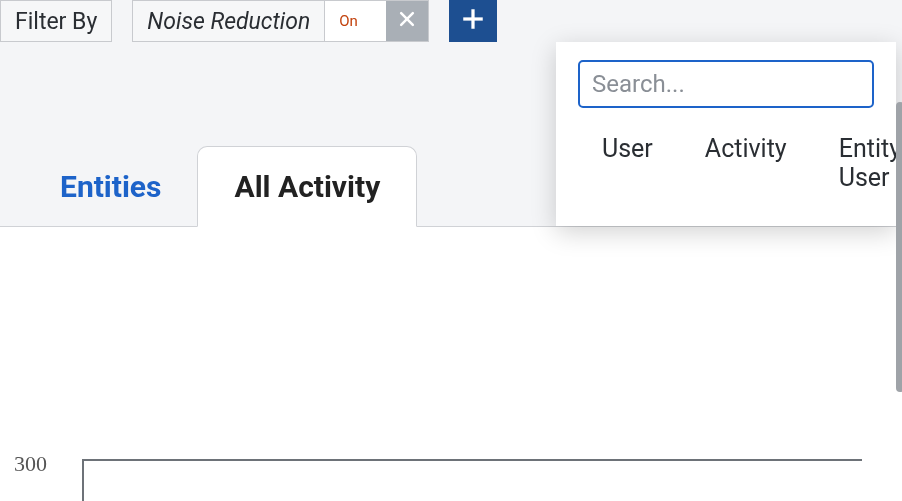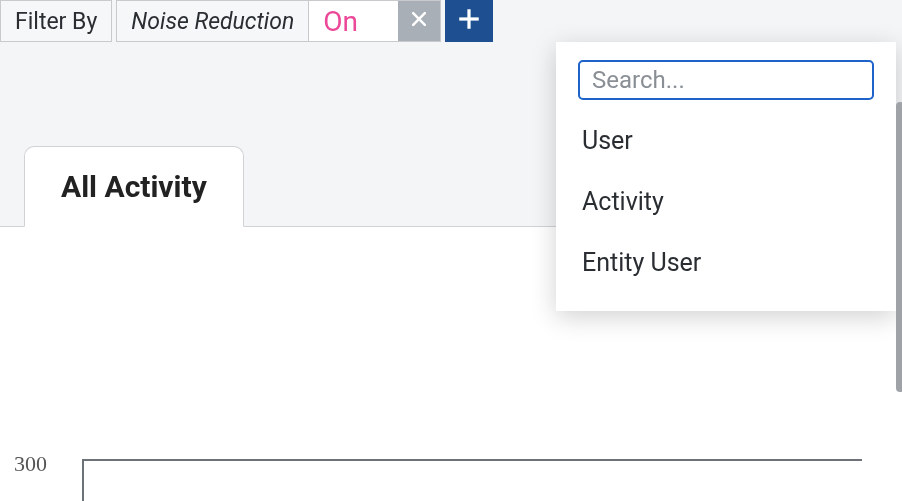--- a/index.html
+++ b/index.html
@@ -1,41 +1,41 @@
 <!DOCTYPE html>
 <html><head>
   <meta charset="utf-8">
   <style>
     * { box-sizing: border-box; margin: 0; padding: 0; font-family: -apple-system, BlinkMacSystemFont, "Segoe UI", Roboto, sans-serif; }
     body { width: 902px; height: 501px; background: #f4f5f7; overflow: hidden; position: relative; }
 
-    .filter-bar { display: flex; gap: 4px; padding: 0; align-items: flex-start; }
+    .filter-bar { display: flex; gap: 20px; padding: 0; align-items: flex-start; }
     .filter-chip { display: flex; align-items: stretch; border: 1px solid #c8cace; background: #fff; height: 42px; }
     .filter-label { display: flex; align-items: center; padding: 0 14px; font-size: 23px; color: #2a2e33; background: #f6f7f8; border-right: 1px solid #c8cace; font-style: italic; }
-    .filter-value { display: flex; align-items: center; padding: 0 40px 0 14px; font-size: 28px; color: #ec4899; background: #fff; }
+    .filter-value { display: flex; align-items: center; padding: 0 28px 0 14px; font-size: 15px; color: #c2410c; background: #fff; }
     .chip-standalone { background: #f6f7f8; display: flex; align-items: center; padding: 0 14px; font-size: 23px; color: #2a2e33; border: 1px solid #c8cace; height: 42px; }
     .chip-close { width: 42px; display: flex; align-items: center; justify-content: center; background: #a9afb6; color: #fff; cursor: pointer; }
     .chip-close svg { width: 20px; height: 20px; }
     .add-btn { width: 48px; height: 42px; background: #1d4f91; display: flex; align-items: center; justify-content: center; cursor: pointer; }
     .add-btn svg { width: 26px; height: 26px; stroke: #fff; stroke-width: 3; }
 
     .tabs-row { display: flex; align-items: flex-end; margin-top: 78px; border-bottom: 1px solid #d0d2d6; padding-left: 24px; }
     .tab { padding: 22px 36px; font-size: 30px; font-weight: 700; cursor: pointer; position: relative; }
     .tab-inactive { color: #1d63c9; }
     .tab-active { color: #222; background: #fff; border: 1px solid #d0d2d6; border-bottom: 1px solid #fff; border-top-left-radius: 10px; border-top-right-radius: 10px; margin-bottom: -1px; margin-top: 26px; }
 
     .content { background: #fff; height: 300px; position: relative; }
     .axis-label { position: absolute; left: 14px; top: 224px; font-size: 22px; color: #555; font-family: Liberation Serif, serif; }
     .plot-frame { position: absolute; left: 82px; top: 232px; width: 780px; height: 260px; border-left: 2px solid #6d7278; border-top: 2px solid #6d7278; }
 
     .dropdown { position: absolute; top: 42px; left: 556px; width: 340px; background: #fff; box-shadow: 0 6px 24px rgba(0,0,0,0.18); padding: 18px 0; }
     .search-wrap { padding: 0 22px 10px 22px; }
-    .search-input { width: 100%; height: 40px; border: 2.5px solid #1d63c9; border-radius: 5px; padding: 0 12px; font-size: 24px; color: #a16207; outline: none; }
+    .search-input { width: 100%; height: 48px; border: 2.5px solid #1d63c9; border-radius: 5px; padding: 0 12px; font-size: 24px; color: #a16207; outline: none; }
     .search-input::placeholder { color: #8a8f96; }
-    .dd-list { display: flex; flex-direction: column; }
+    .dd-list { display: flex; flex-direction: row; padding-left: 20px; }
     .dd-item { padding: 16px 26px; font-size: 25px; color: #2a2e33; cursor: pointer; }
     .dd-scrollbar { position: absolute; right: -8px; top: 60px; width: 8px; height: 290px; background: #9fa3a8; border-radius: 4px; }
   </style>
 </head>
 <body>
 
 <div class="filter-bar">
   <div class="chip-standalone">
     <span>Filter By</span>
   </div>
@@ -55,20 +55,21 @@
     <span>
       <svg viewBox="0 0 24 24" fill="none">
           <line x1="12" y1="3" x2="12" y2="21"></line>
           <line x1="3" y1="12" x2="21" y2="12"></line>
         </svg>
     </span>
   </div>
 </div>
 
 <div class="tabs-row">
+  <div class="tab tab-inactive">Entities</div>
   <div class="tab tab-active">All Activity</div>
 </div>
 
 <div class="content">
   <div class="axis-label">300</div>
   <div class="plot-frame"></div>
 </div>
 
 <div class="dropdown">
   <div class="search-wrap">

